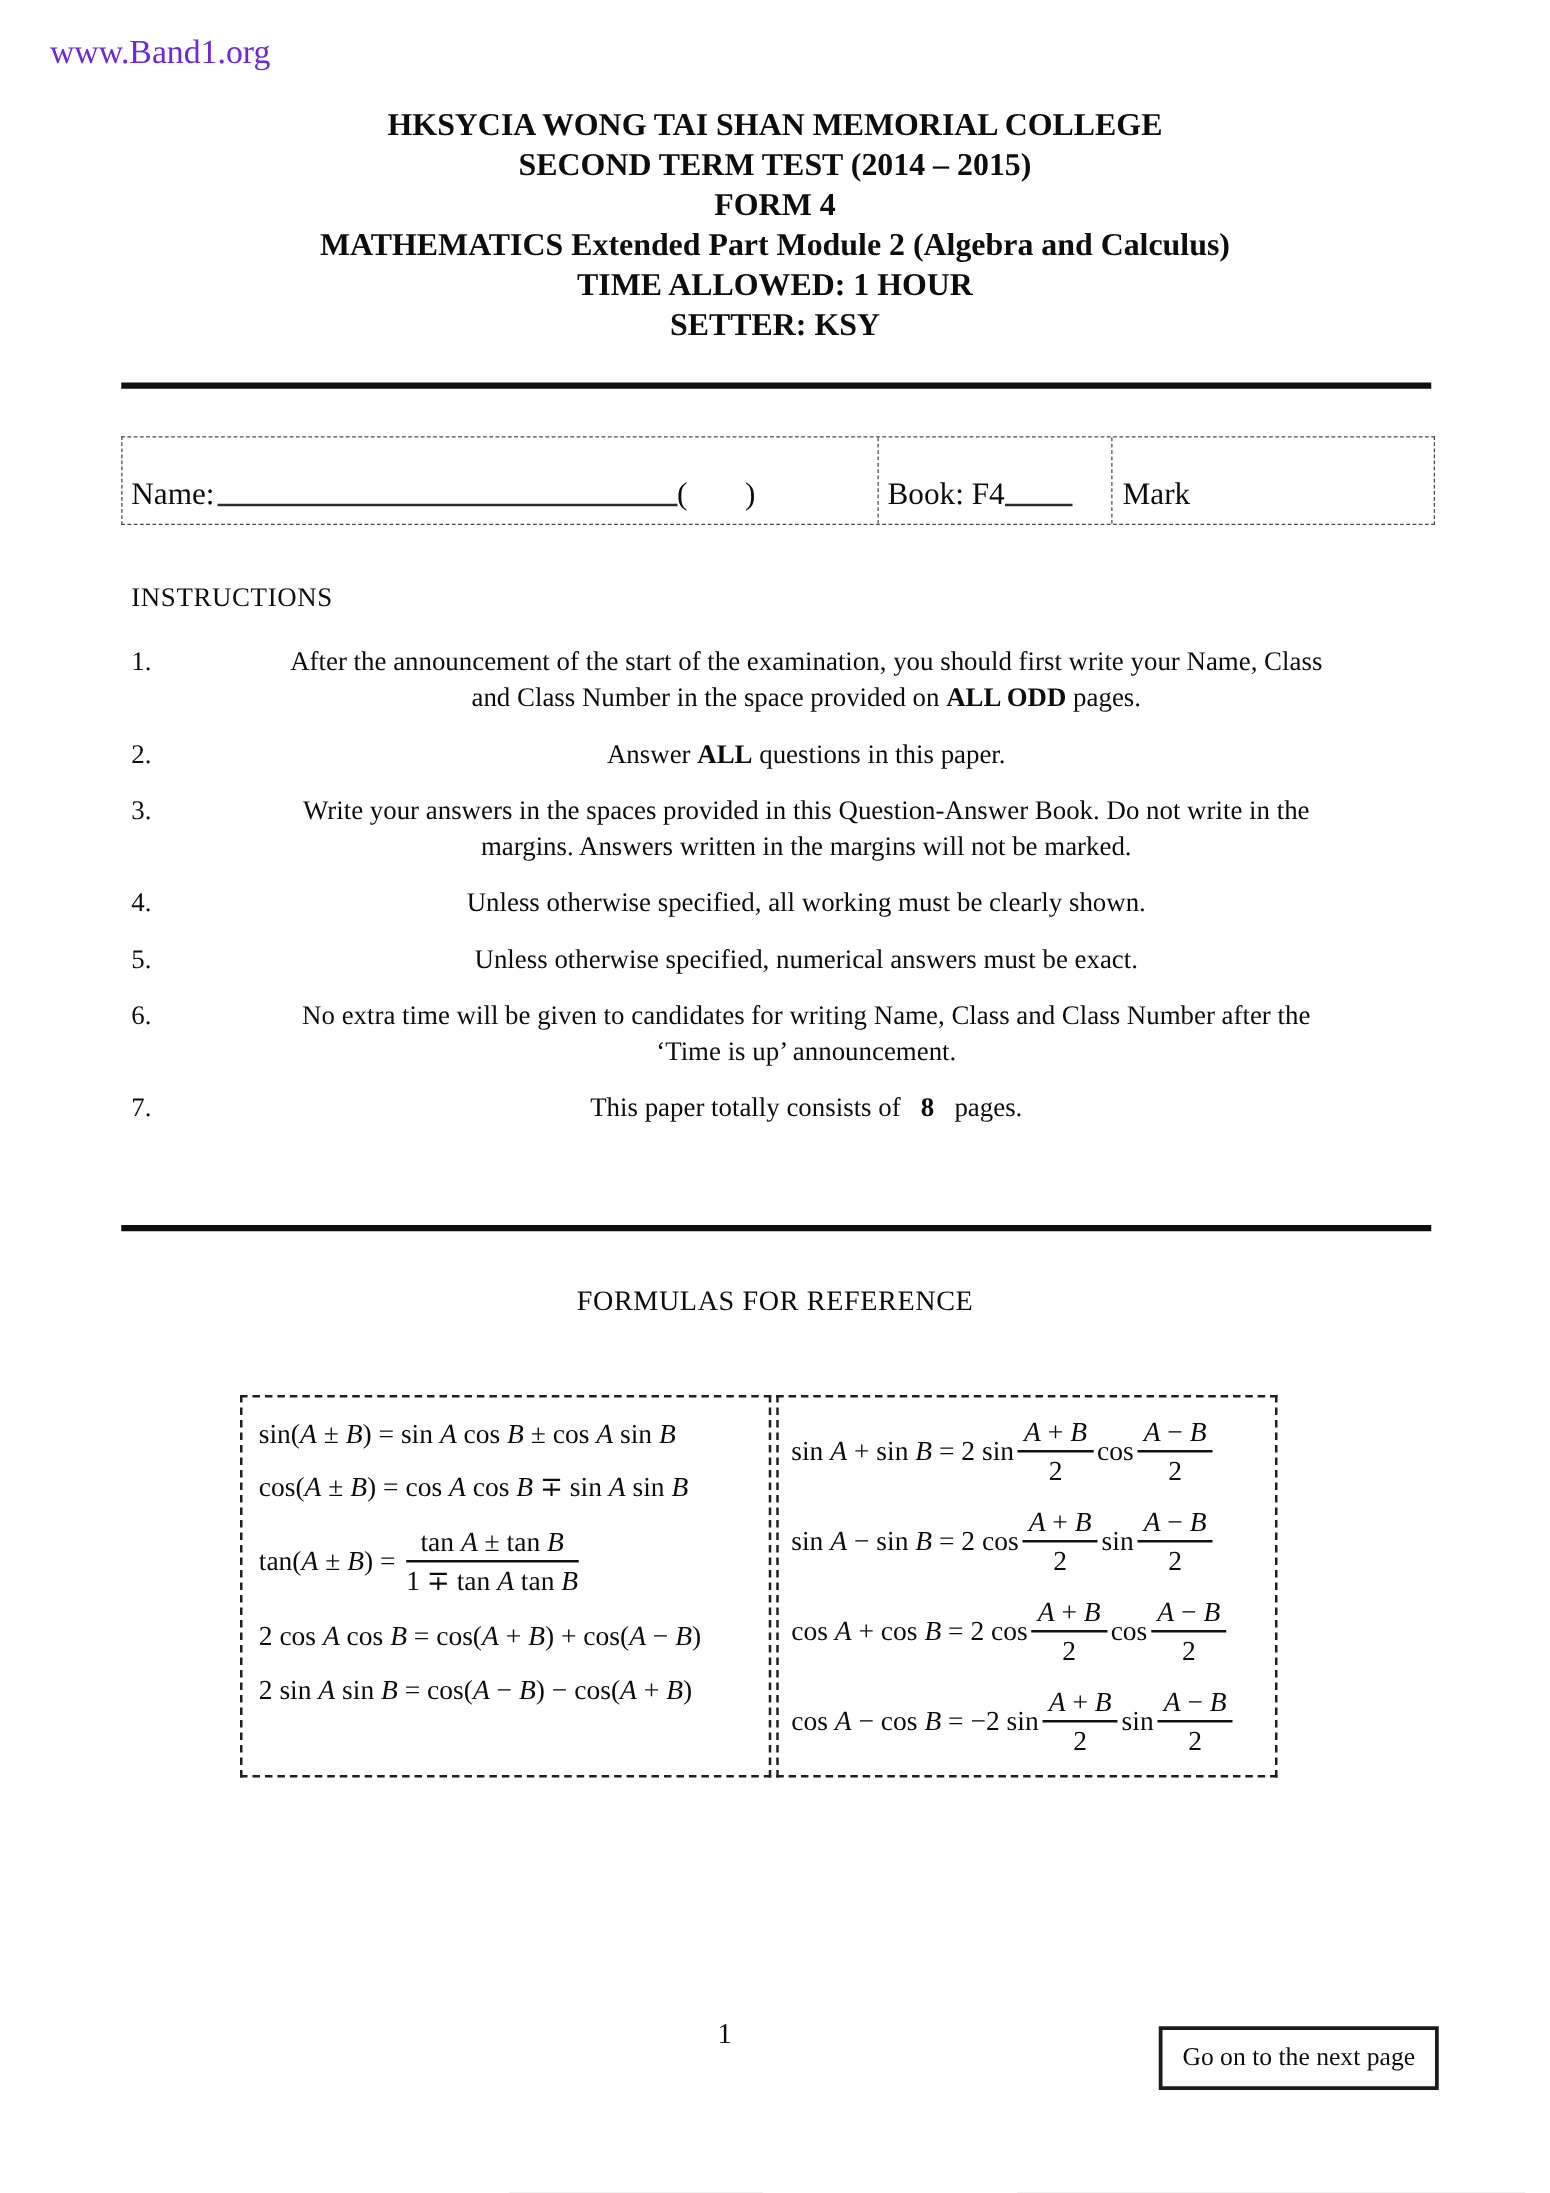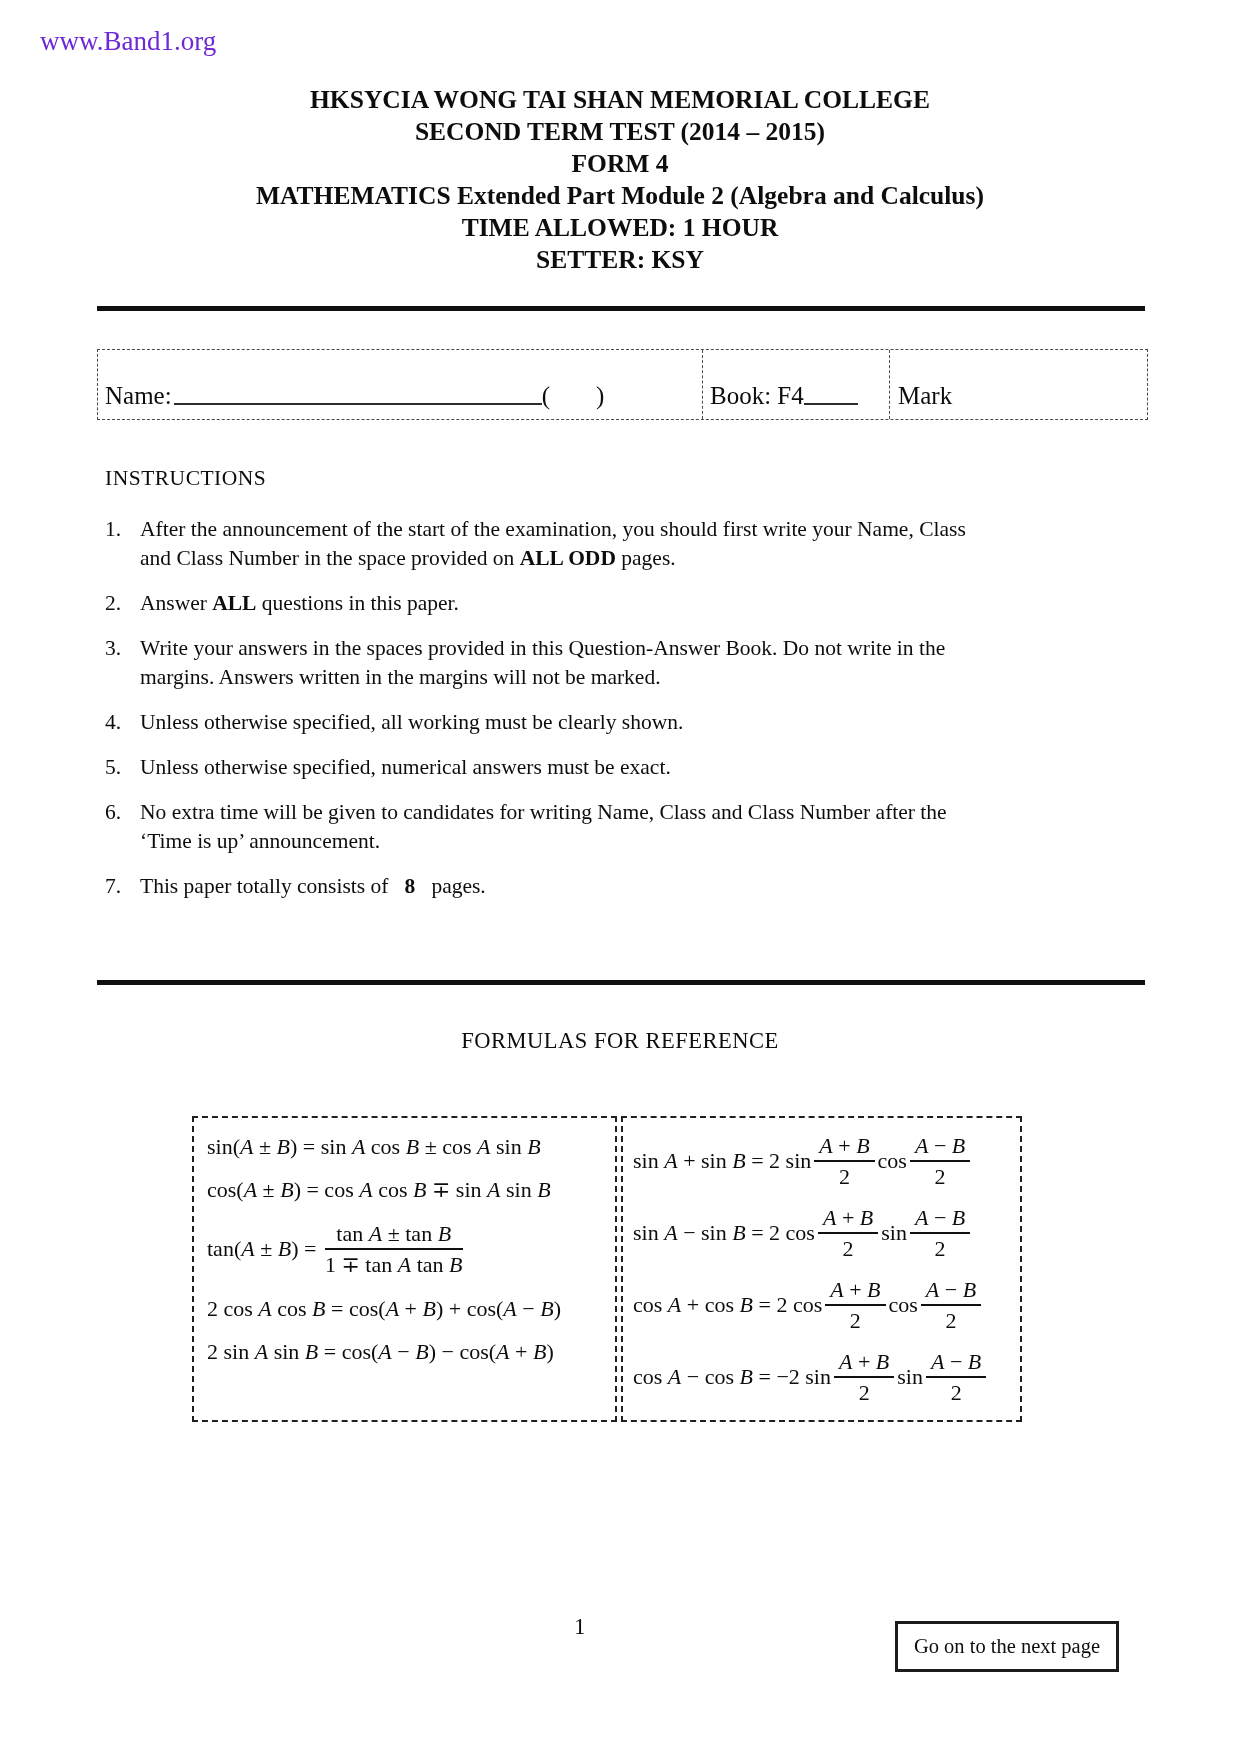--- a/index.html
+++ b/index.html
@@ -39,21 +39,21 @@
   .name-line  { width:368px; margin-left:2px; }
   .paren-gap  { width:46px; }
   .class-line { width:54px; }
   .instructions {
     position:absolute; left:105px; top:464px; width:1045px;
     font-size:21.5px; line-height:29px;
   }
   .instr-title { margin-bottom:22px; letter-spacing:0.5px; }
   .instr-item { display:flex; margin-bottom:16px; }
   .instr-num { width:35px; flex:none; }
-  .instr-text { flex:1; white-space:pre; }
+  .instr-text { flex:1; white-space:pre;text-align:center; }
   .instr-text b { font-weight:bold; }
   .formulas-title {
     position:absolute; top:1028px; left:0; width:100%;
     text-align:center; font-size:22.5px; letter-spacing:0.5px;
   }
   .formula-boxes {
     position:absolute; left:192px; top:1116px;
     display:flex; gap:4px; align-items:stretch;
   }
   .formula-box {
@@ -67,21 +67,21 @@
   .f-line { display:flex; align-items:center; height:43px; }
   .f-line.tall { height:76px; }
   .formula-box.right .f-line.tall { height:72px; }
   .f-line > span { white-space:pre; }
   .f-line i { font-style:italic; }
   .frac { display:inline-block; text-align:center; vertical-align:middle; margin:0 3px; line-height:1.15; }
   .frac .num { display:block; border-bottom:2px solid #111; padding:0 5px 2px; }
   .frac .den { display:block; padding-top:2px; }
   .page-number { position:absolute; left:574px; top:1614px; font-size:23px; }
   .next-page-box {
-    position:absolute; left:895px; top:1621px; width:224px; height:51px;
+    position:absolute; left:927px; top:1621px; width:224px; height:51px;
     border:3px solid #1c1c1c;
     display:flex; align-items:center; justify-content:center;
     font-size:20.5px;
   }
 </style>
 </head>
 <body>
 
 <div class="page">
 

